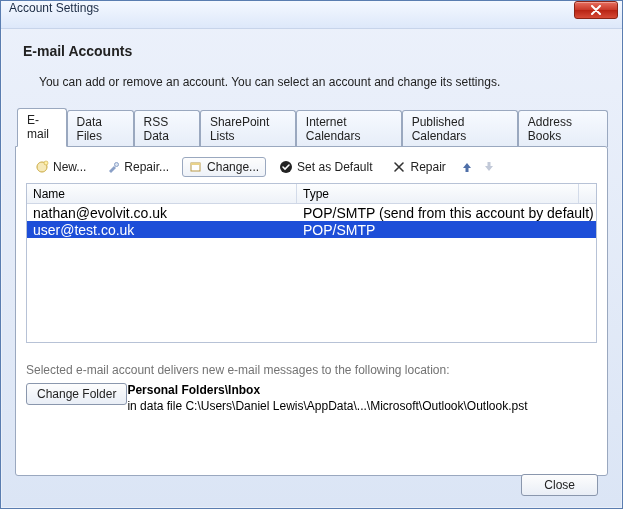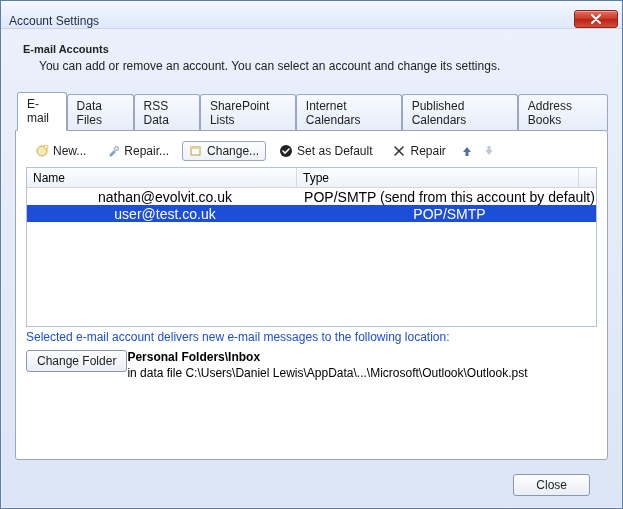--- a/index.html
+++ b/index.html
@@ -15,21 +15,21 @@
     height: 509px;
     background: linear-gradient(#ecf1fb, #dbe5f5);
     border: 1px solid #5a7db0;
     position: relative;
     box-shadow: 0 0 0 1px rgba(255,255,255,0.4) inset;
   }
   .titlebar {
     height: 28px;
     background: linear-gradient(#f4f8ff, #dde8fa);
     display: flex;
-    align-items: flex-end;
+    align-items: flex-start;
     padding: 0 4px 0 8px;
     border-bottom: 1px solid #c7d4ea;
   }
   .titlebar .title {
     flex: 1;
     color: #1b2b44;
     font-size: 12px;
   }
   .close-btn {
     width: 44px;
@@ -44,23 +44,23 @@
     font-weight: bold;
     font-size: 12px;
     box-shadow: inset 0 1px 0 rgba(255,255,255,0.35);
     cursor: default;
   }
   .body {
     padding: 10px 14px 14px 14px;
   }
   .heading {
     font-weight: bold;
-    font-size: 11px;
-    color: #222;
-    margin: 4px 0 4px 8px;
+    font-size: 14px;
+    color: #222;
+    margin: 4px 0 16px 8px;
   }
   .subheading {
     color: #222;
     margin: 0 0 14px 24px;
   }
   .tabstrip {
     display: flex;
     align-items: center;
     gap: 0;
     margin-top: 18px;
@@ -126,21 +126,20 @@
     width: 16px; height: 16px; display: inline-flex; align-items: center; justify-content: center;
     color: #5a6f96;
   }
   .arrowbtn.disabled { color: #b7bfcf; }
   .listwrap {
     border: 1px solid #b7c2d6;
     height: 160px;
     background: #fff;
     display: flex;
     flex-direction: column;
-    text-align: center;
   }
   .listhead {
     display: flex;
     background: linear-gradient(#fcfdfe, #eef2f8);
     border-bottom: 1px solid #cfd7e6;
     height: 20px;
     align-items: center;
   }
   .col-name { width: 270px; padding-left: 6px; border-right: 1px solid #d3dbe9; height:100%; display:flex; align-items:center;}
   .col-type { flex: 1; padding-left: 6px; height:100%; display:flex; align-items:center;}
@@ -152,42 +151,42 @@
     align-items: center;
     font-size: 14px;
   }
   .row .c1 { width: 270px; padding-left: 6px; }
   .row .c2 { flex: 1; padding-left: 6px; }
   .row.selected {
     background: #1d4ed8;
     color: #fff;
   }
   .deliver-label {
-    margin-top: 3px;
-    color: #1d4ed8;
+    margin-top: 20px;
+    color: #737373;
   }
   .deliver-row {
     display: flex;
     align-items: flex-start;
     gap: 0;
     margin-top: 6px;
   }
   .btn {
     border: 1px solid #8a97ad;
     background: linear-gradient(#fdfdfd, #e9eef6);
     border-radius: 3px;
     padding: 3px 10px;
     cursor: default;
     color: #222;
   }
   .deliver-text .loc { font-weight: bold; }
   .deliver-text .path { margin-top: 2px; }
   .footer {
     position: absolute;
-    right: 32px;
+    right: 24px;
     bottom: 12px;
   }
   .footer .btn { padding: 3px 22px; text-decoration: underline; text-decoration-color: transparent;}
   svg { display: block; }
 </style>
 </head>
 <body>
 
 <div class="window">
 

